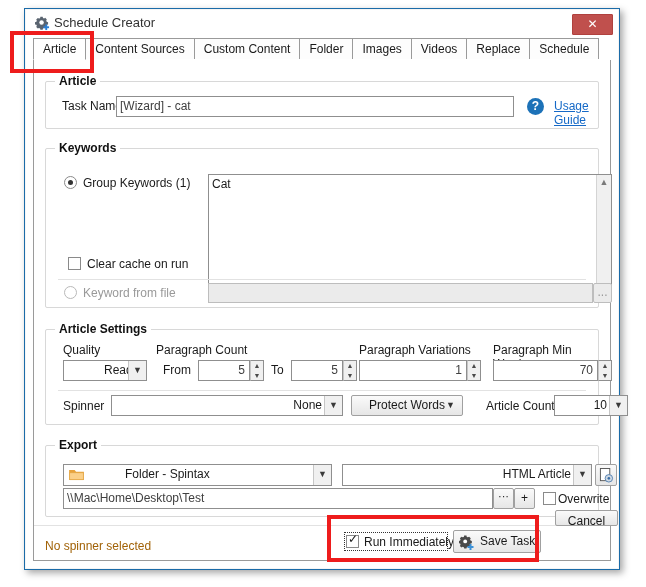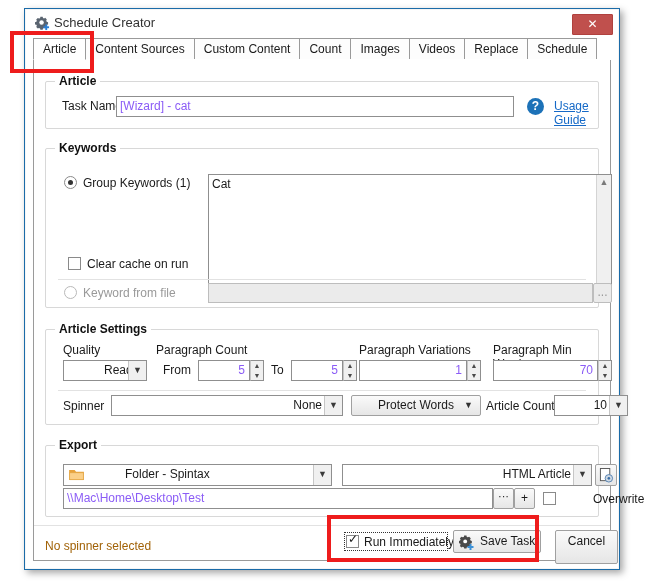--- a/index.html
+++ b/index.html
@@ -50,21 +50,21 @@
   .group-title{
     position:absolute;top:-8px;left:9px;background:#ffffff;padding:0 4px;
     font-weight:bold;font-size:12px;color:#111;
   }
   .lbl{position:absolute;font-size:12px;color:#1a1a1a;}
   .lbl.dim{color:#999;}
   
   .tbox{
     position:absolute;background:#ffffff;border:1px solid #8f8f8f;
     box-sizing:border-box;font-family:"Liberation Sans",sans-serif;font-size:12px;
-    color:#8b5cf6;padding:0 3px;line-height:19px;overflow:hidden;white-space:nowrap;
+    color:#404040;padding:0 3px;line-height:19px;overflow:hidden;white-space:nowrap;
   }
   .tbox.disabled{background:#ebebeb;border-color:#bdbdbd;color:#808080;}
   .tbox.num{text-align:right;padding-right:4px;}
   .txtarea{
     position:absolute;background:#ffffff;border:1px solid #8f8f8f;box-sizing:border-box;
     font-size:12px;color:#1a1a1a;padding:2px 3px;overflow:hidden;
   }
   .vscroll{
     position:absolute;right:0;top:0;bottom:0;width:15px;background:#f0f0f0;
     border-left:1px solid #d4d4d4;box-sizing:border-box;
@@ -123,21 +123,21 @@
         <rect x="11" y="9" width="2" height="6" fill="#2b7fd4"></rect>
       </svg>
       <div class="title-text">Schedule Creator</div>
       <div class="close-btn">✕</div>
     </div>
 
     <div class="tabstrip">
       <div class="tab active"><span>Article</span></div>
       <div class="tab"><span>Content Sources</span></div>
       <div class="tab"><span>Custom Content</span></div>
-      <div class="tab"><span>Count</span></div>
+      <div class="tab"><span>Folder</span></div>
       <div class="tab"><span>Images</span></div>
       <div class="tab"><span>Videos</span></div>
       <div class="tab"><span>Replace</span></div>
       <div class="tab"><span>Schedule</span></div>
     </div>
 
     <div class="panel">
 
       <div class="group" style="left:11px;top:21px;right:11px;height:48px;">
         <div class="group-title">Article</div>
@@ -212,21 +212,21 @@
           </div>
 
         <div class="sep" style="left:12px;top:60px;right:12px;"></div>
 
         <div class="lbl" style="left:17px;top:69px;">Spinner</div>
         <div class="combo" style="left:65px;top:65px;width:232px;height:21px;">
           <span class="cval right">None</span>
           <span class="carrow">▼</span>
         </div>
 
-        <div class="btn" style="left:305px;top:65px;width:130px;height:21px;line-height:19px;">
+        <div class="btn" style="left:305px;top:65px;width:112px;height:21px;line-height:19px;">
           <span>Protect Words</span>
           <span style="position:absolute;right:7px;top:0;font-size:9px;color:#333;">▼</span>
         </div>
 
         <div class="lbl" style="left:440px;top:69px;">Article Count</div>
         <div class="combo" style="left:508px;top:65px;width:74px;height:21px;">
           <span class="cval right">10</span>
           <span class="carrow">▼</span>
         </div>
       </div>
@@ -252,21 +252,21 @@
             <rect x="1.5" y="0.5" width="10" height="13" fill="#fff" stroke="#555"></rect>
             <circle cx="10.5" cy="11" r="4" fill="#cfd9e4" stroke="#3a6ea5" stroke-width=".8"></circle>
             <circle cx="10.5" cy="11" r="1.4" fill="#3a6ea5"></circle>
           </svg>
         </div>
 
         <div class="tbox" style="left:17px;top:42px;width:430px;height:21px;line-height:19px;">\\Mac\Home\Desktop\Test</div>
         <div class="btn" style="left:447px;top:42px;width:21px;height:21px;line-height:15px;font-size:11px;">···</div>
         <div class="btn" style="left:468px;top:42px;width:21px;height:21px;line-height:19px;">+</div>
         <div class="cbox" style="left:497px;top:46px;"></div>
-        <div class="lbl" style="left:547px;top:46px;text-align:center;">Overwrite</div>
+        <div class="lbl" style="left:512px;top:46px;text-align:center;">Overwrite</div>
       </div>
 
       <div class="sep" style="left:0;top:465px;right:0;"></div>
       <div class="lbl" style="left:11px;top:479px;color:#a16207;">No spinner selected</div>
 
       <div class="focusring" style="left:310px;top:472px;width:104px;height:19px;"></div>
       <div class="cbox" style="left:312px;top:475px;">
         <span class="ck">✓</span>
       </div>
       <div class="lbl" style="left:330px;top:475px;">Run Immediately</div>
@@ -274,19 +274,19 @@
       <div class="btn" style="left:419px;top:470px;width:88px;height:23px;line-height:21px;text-align:left;padding-left:26px;">
         <svg style="position:absolute;left:5px;top:4px;width:16px;height:16px;" viewBox="0 0 16 16">
           <path d="M5.2 1h2.6l.4 1.5 1.3.5 1.3-.8 1.9 1.9-.8 1.3.5 1.3 1.5.4v2.6l-1.5.4-.5 1.3.8 1.3-1.9 1.9-1.3-.8-1.3.5-.4 1.5H5.2l-.4-1.5-1.3-.5-1.3.8L.3 12.7l.8-1.3-.5-1.3L-.9 9.7V7.1l1.5-.4.5-1.3-.8-1.3L2.2 2.2l1.3.8 1.3-.5z" fill="#4a4a4a" transform="translate(0.6,-0.3) scale(0.88)"></path>
           <circle cx="6.2" cy="6.4" r="1.9" fill="#ffffff"></circle>
           <rect x="8.5" y="11" width="6" height="2" fill="#3b8fd6"></rect>
           <rect x="10.5" y="9" width="2" height="6" fill="#3b8fd6"></rect>
         </svg>
         <span>Save Task</span>
       </div>
 
-      <div class="btn" style="left:521px;top:470px;width:63px;height:34px;line-height:21px;">Cancel</div>
+      <div class="btn" style="left:521px;top:450px;width:63px;height:16px;line-height:21px;">Cancel</div>
     </div>
   </div>
 </div>
 
 <div class="anno" style="left:10px;top:31px;width:84px;height:42px;"></div>
 <div class="anno" style="left:327px;top:515px;width:212px;height:47px;"></div>
 
 </body></html>

